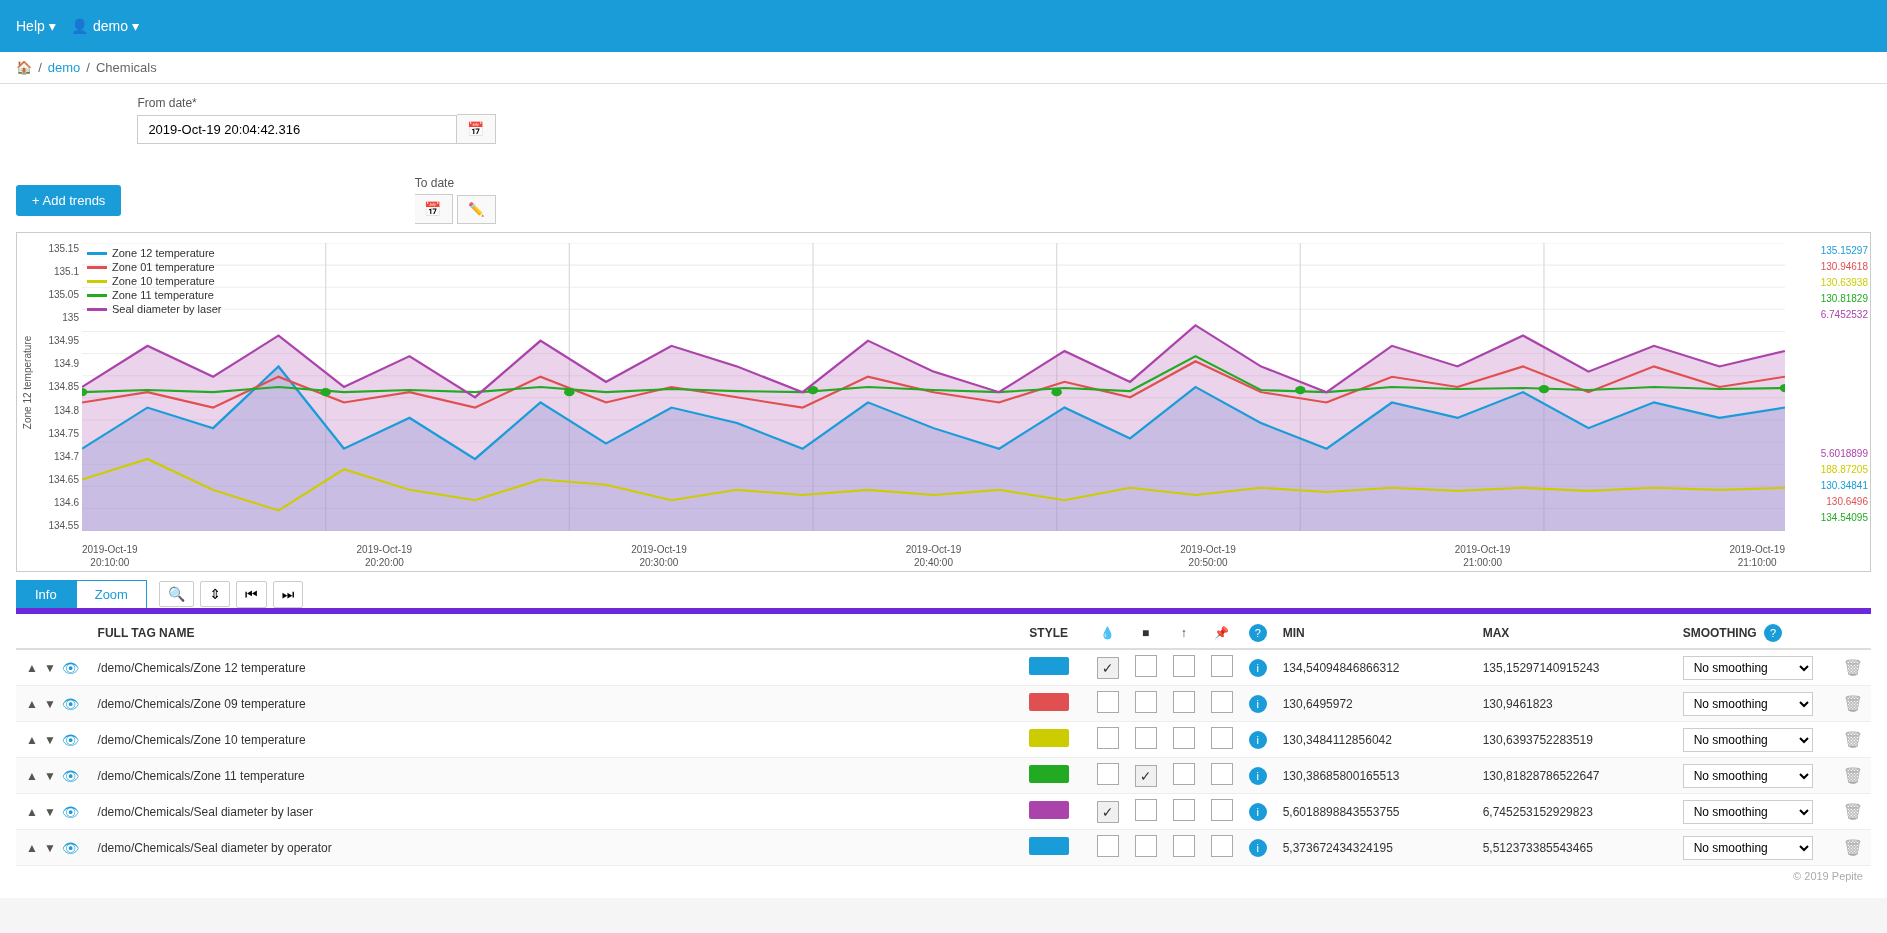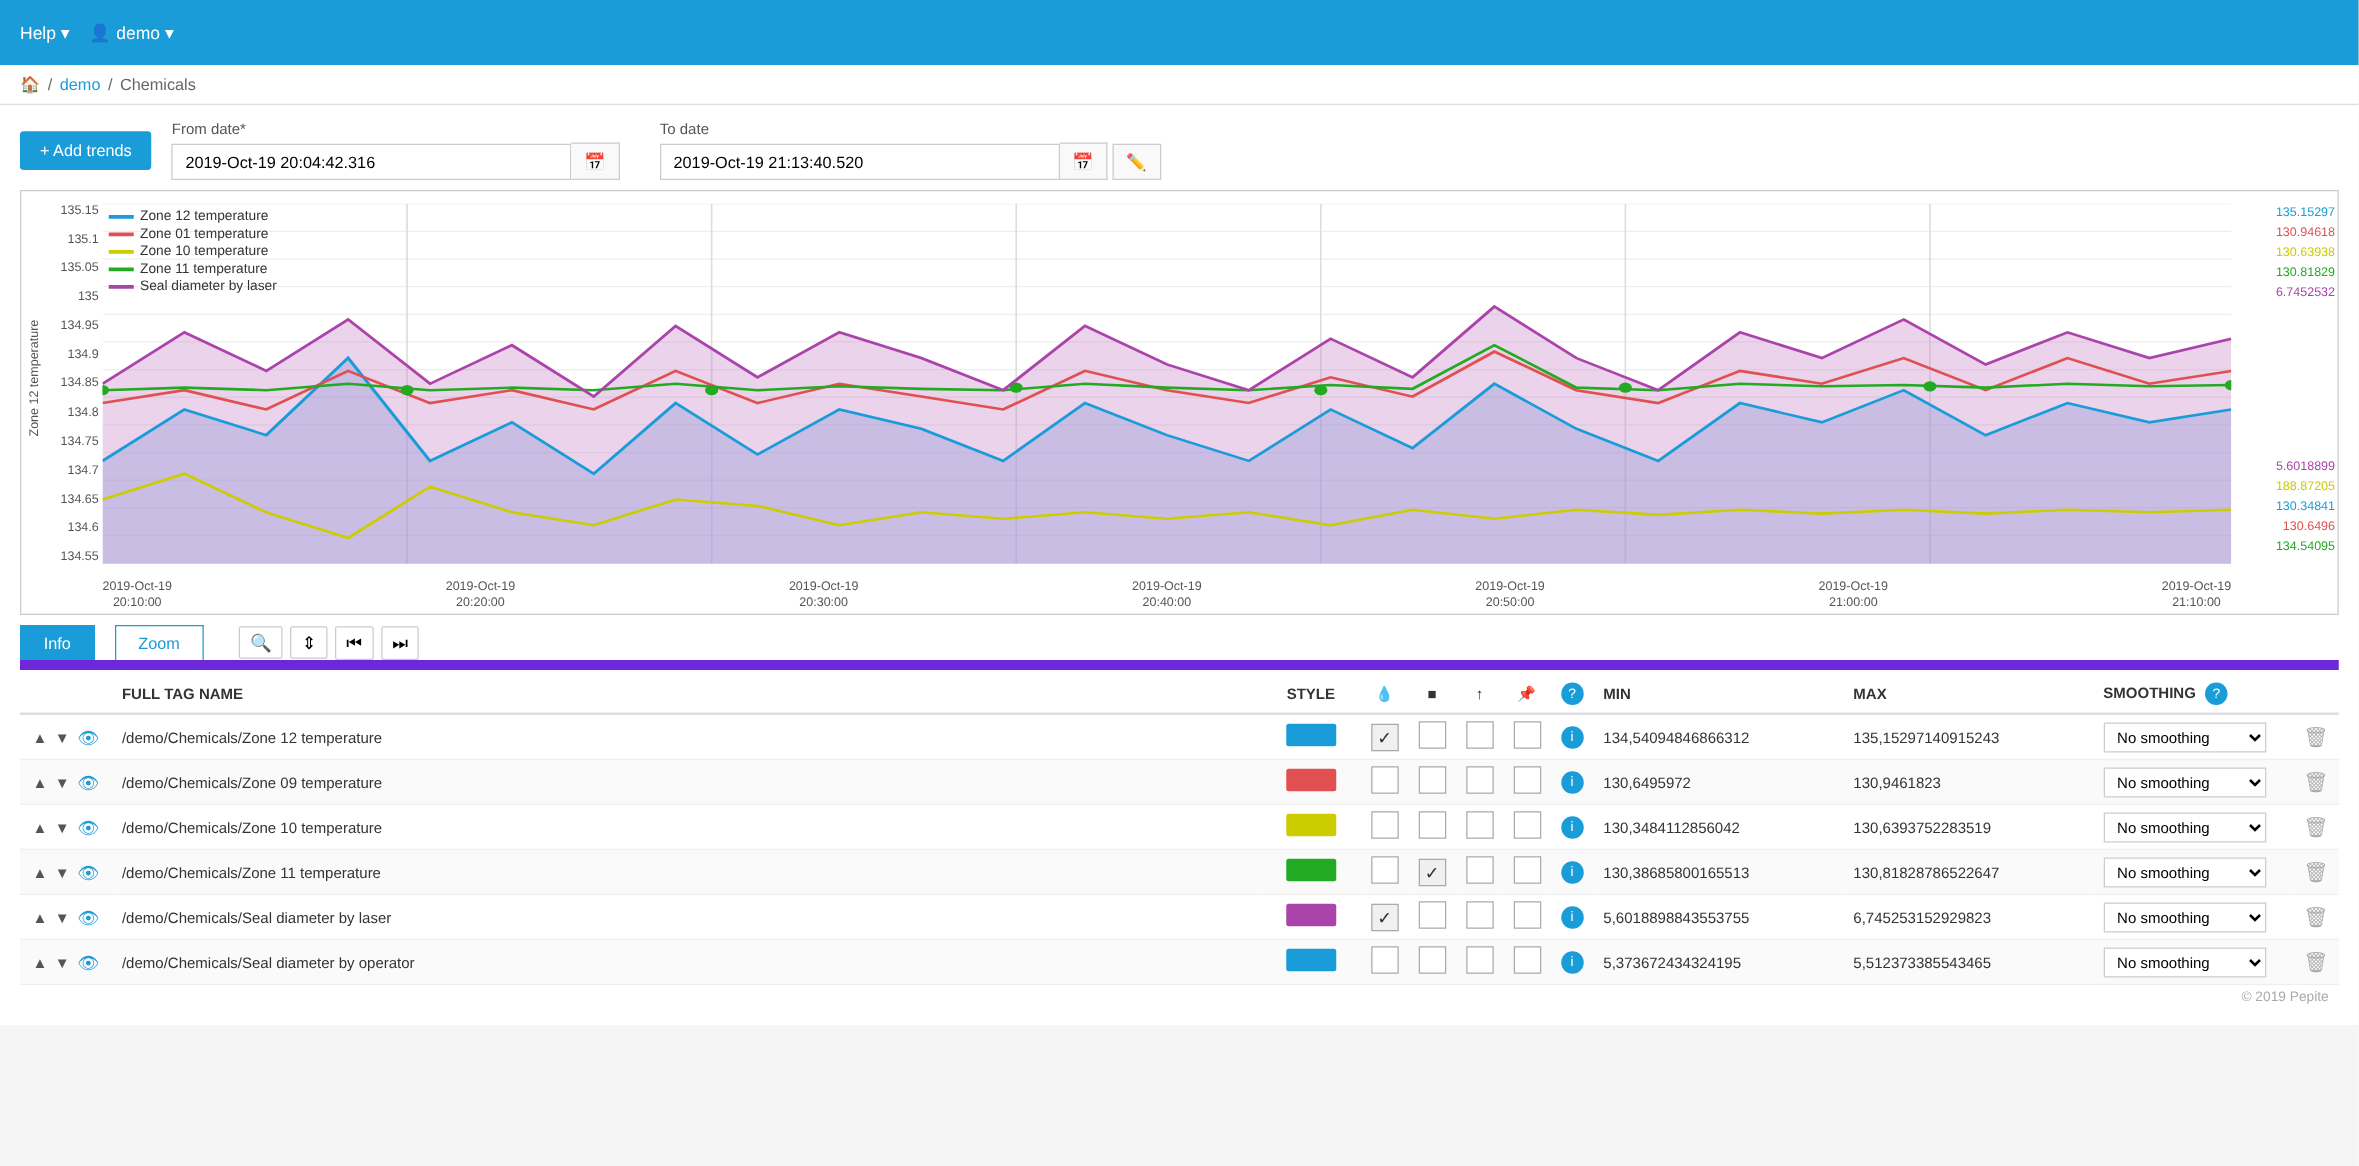--- a/index.html
+++ b/index.html
@@ -42,20 +42,21 @@
 
     
     .main { background: white; padding: 12px 16px; }
 
     
     .date-filters {
       display: flex;
       align-items: flex-end;
       gap: 40px;
       padding: 8px 0 12px 120px;
+      flex-direction: column;
     }
     .date-group { display: flex; flex-direction: column; gap: 4px; }
     .date-label { font-size: 12px; color: #555; }
     .date-input-wrap { display: flex; align-items: flex-end; }
     .date-input {
       border: 1px solid #ccc;
       padding: 6px 10px;
       font-size: 13px;
       width: 320px;
       outline: none;
@@ -126,23 +127,23 @@
       font-size: 10px;
       color: #555;
       text-align: right;
       width: 48px;
     }
 
     
     .tab-bar {
       display: flex;
       align-items: center;
-      gap: 16px;
+      gap: 0;
       margin: 8px 0 0 0;
-      border-bottom: 8px solid #6d28d9;
+      border-bottom: 6px solid #6d28d9;
     }
     .tab {
       padding: 6px 18px;
       cursor: pointer;
       font-size: 13px;
       border: 1px solid transparent;
       border-bottom: none;
     }
     .tab.active {
       background: #1a9cd8;
@@ -279,21 +280,20 @@
       <div class="date-group">
         <label class="date-label">From date*</label>
         <div class="date-input-wrap">
           <input class="date-input" type="text" value="2019-Oct-19 20:04:42.316" style="">
           <button class="date-btn">📅</button>
         </div>
       </div>
       <div class="date-group">
         <label class="date-label">To date</label>
         <div class="date-input-wrap">
-          <input class="date-input" type="text" value="2019-Oct-19 21:13:40.520" style="">
           <button class="date-btn">📅</button>
           <button class="pencil-btn">✏️</button>
         </div>
       </div>
     </div>
   </div>
 
   <div class="chart-container" style="height:340px; position:relative; border:1px solid #ccc;">
 
     <div style="position:absolute; left:2px; top:0; bottom:40px; width:18px; display:flex; align-items:center; justify-content:center;">

